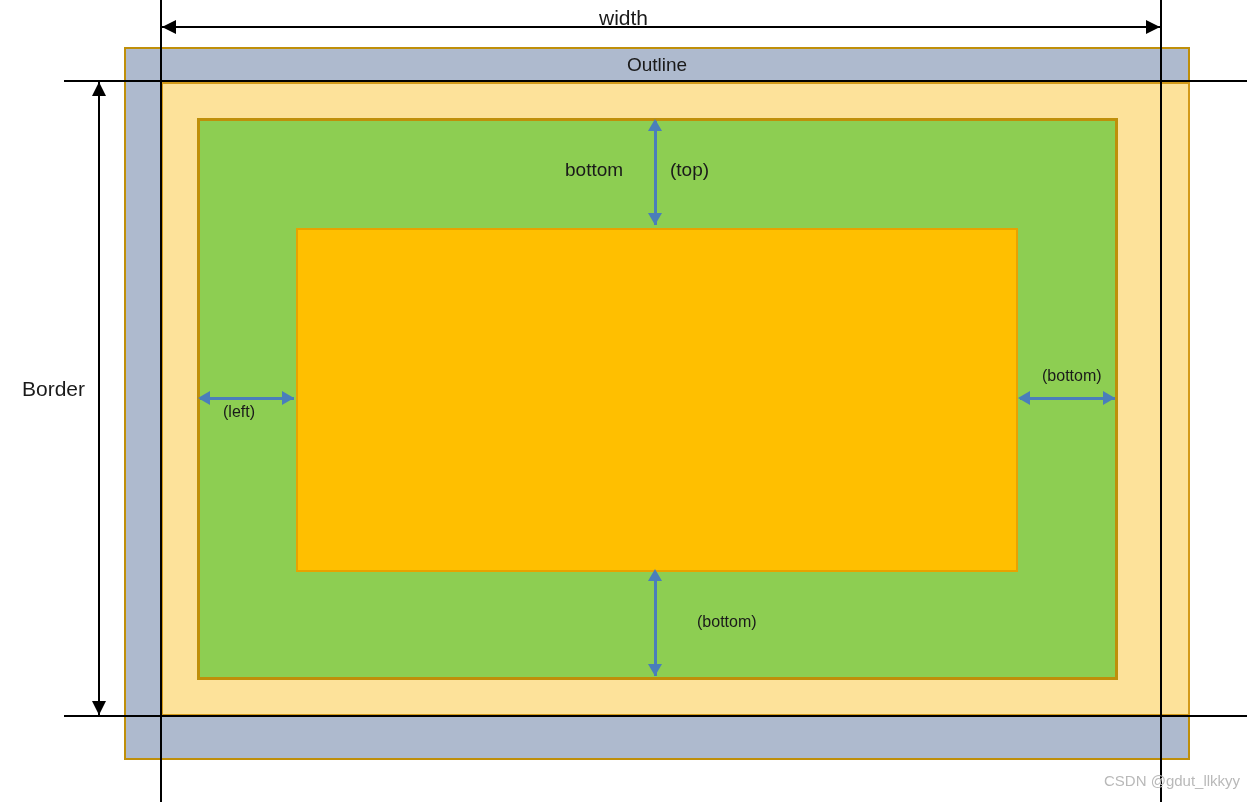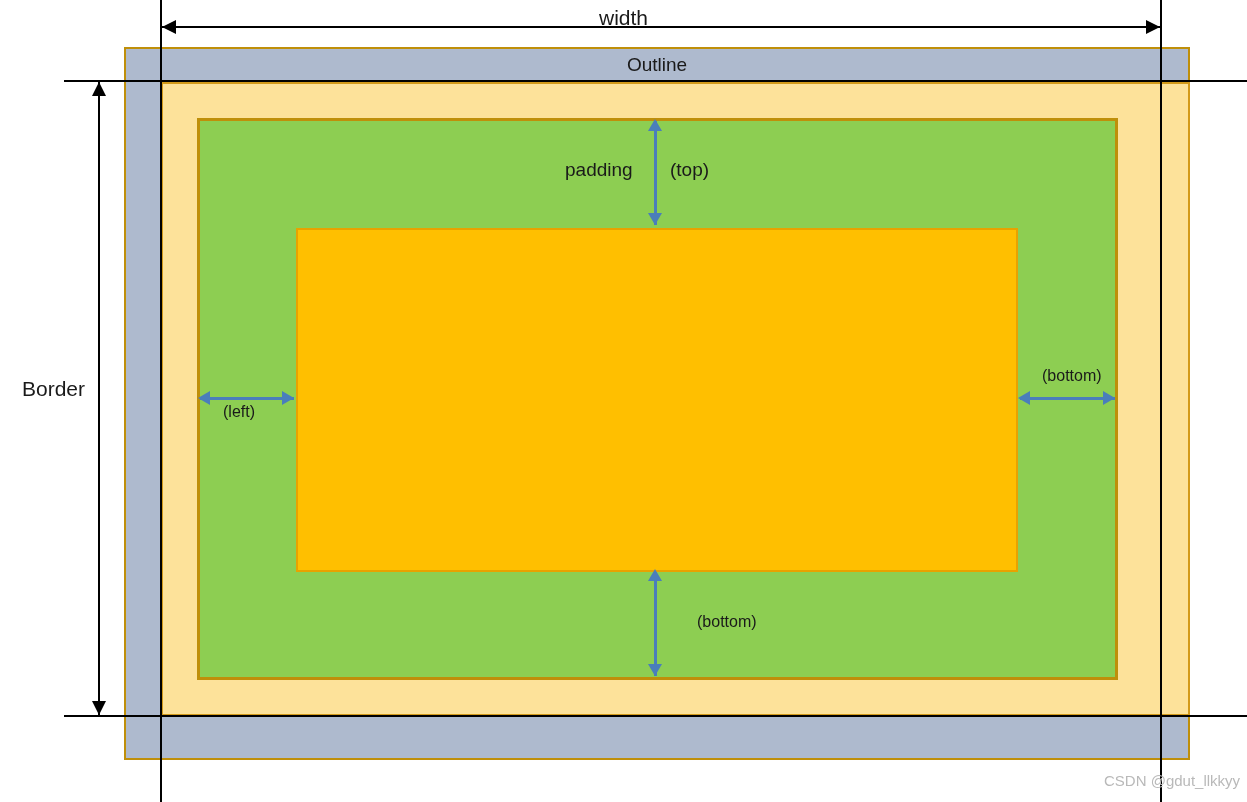--- a/index.html
+++ b/index.html
@@ -289,21 +289,21 @@
   <div class="blue-head blue-head-left" id="pad-right-head-left"></div>
   <div class="blue-head blue-head-right" id="pad-right-head-right"></div>
 
   <div class="label" id="label-width">width</div>
 
   <div class="label" id="label-outline">Outline</div>
 
 
   <div class="label" id="label-height">Border</div>
 
-  <div class="label" id="label-padding">padding</div>
+  <div class="label" id="label-padding">bottom</div>
 
   <div class="label" id="label-top">(top)</div>
 
   <div class="label" id="label-bottom">(bottom)</div>
 
   <div class="label" id="label-left">(left)</div>
 
   <div class="label" id="label-right">(bottom)</div>
 
 

